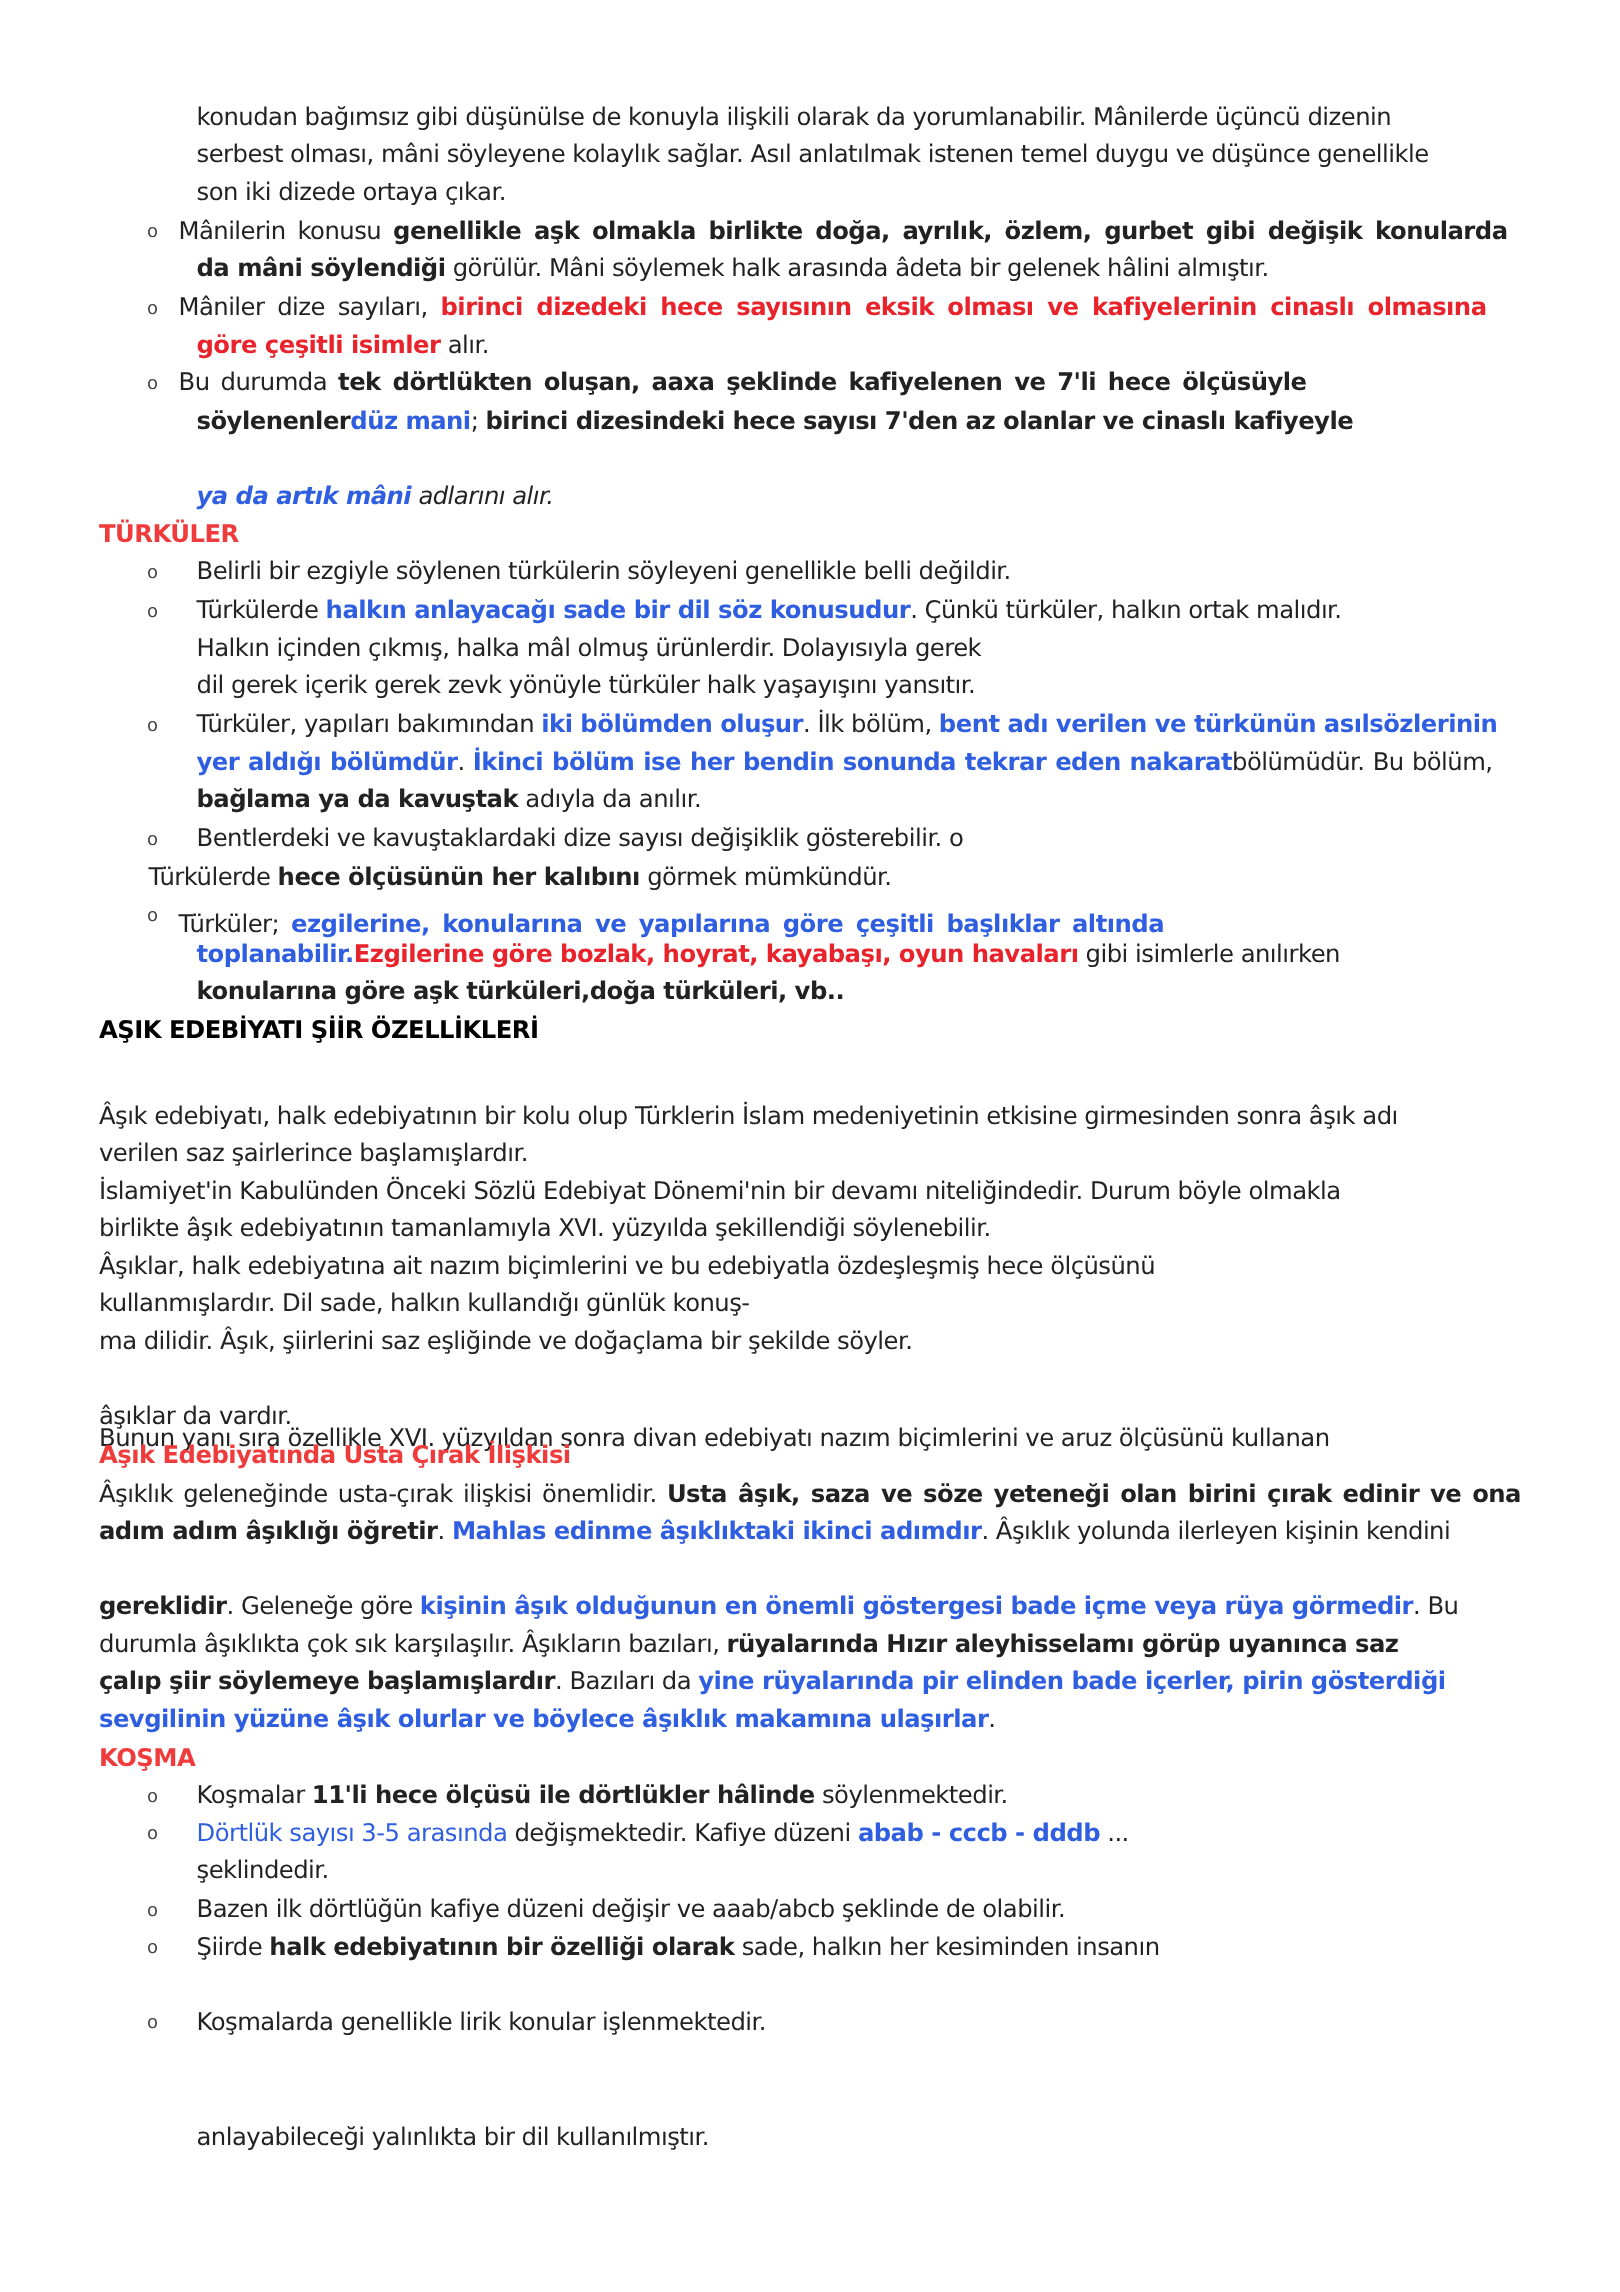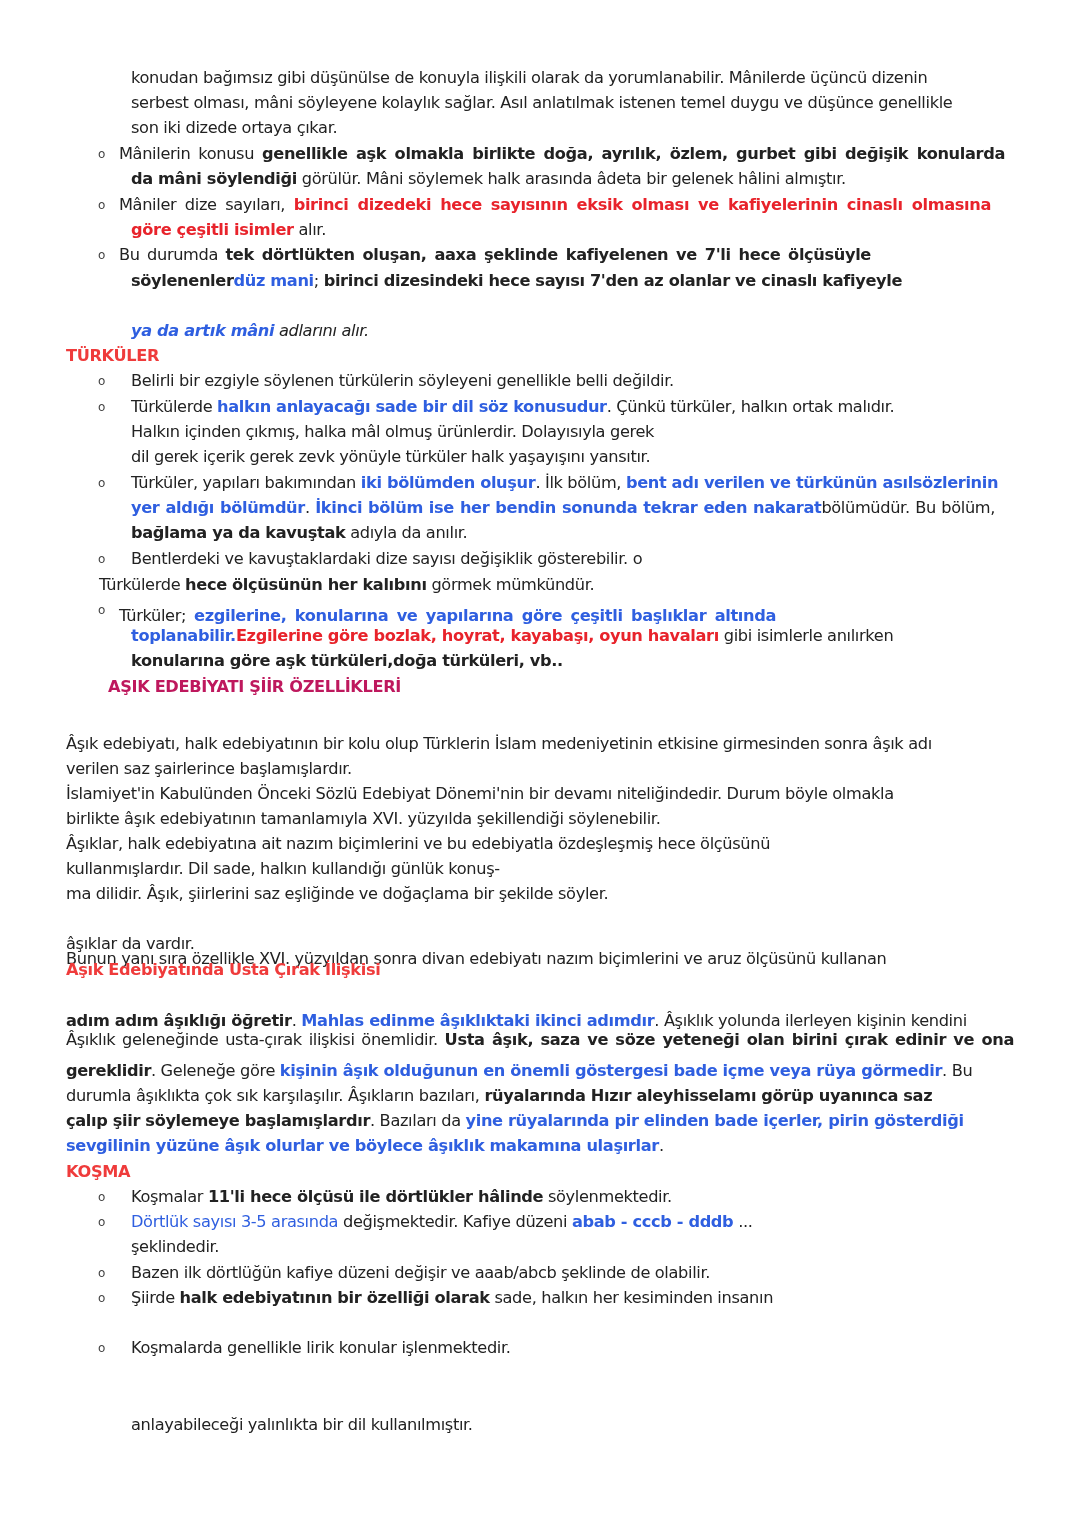--- a/index.html
+++ b/index.html
@@ -10,21 +10,21 @@
   }
   .page { position: absolute; left: 0; top: 0; width: 1080px; height: 1528px; }
   .line {
     position: absolute; white-space: nowrap; line-height: 25px; height: 25px;
     letter-spacing: -0.35px;
   }
   .b { font-weight: bold; }
   .red { color: #e8232b; }
   .blue { color: #2f5fe0; }
   .heading-red { color: #ef3b3b; }
-  .heading-blue { color: #be185d; margin-left: 42px; }
+  .heading-blue { color: #000000; }
   .bullet {
     position: absolute; font-size: 12px; color: #444444; line-height: 25px; height: 25px;
   }
   .justify { display: inline-block; text-align: justify; text-align-last: justify; }
 </style>
 </head>
 <body>
 
 <div class="page">
 
@@ -90,21 +90,21 @@
   <div class="line" style="left:66px;top:806px;">birlikte âşık edebiyatının tamanlamıyla XVI. yüzyılda şekillendiği söylenebilir.</div>
   <div class="line" style="left:66px;top:831px;">Âşıklar, halk edebiyatına ait nazım biçimlerini ve bu edebiyatla özdeşleşmiş hece ölçüsünü</div>
   <div class="line" style="left:66px;top:856px;">kullanmışlardır. Dil sade, halkın kullandığı günlük konuş-</div>
   <div class="line" style="left:66px;top:881px;">ma dilidir. Âşık, şiirlerini saz eşliğinde ve doğaçlama bir şekilde söyler.</div>
   <div class="line" style="left:66px;top:930px;margin-top:16px;">Bunun yanı sıra özellikle XVI. yüzyıldan sonra divan edebiyatı nazım biçimlerini ve aruz ölçüsünü kullanan</div>
   <div class="line" style="left:66px;top:931px;">âşıklar da vardır.</div>
 
   <div class="line b heading-red" style="left:66px;top:957px;">Aşık Edebiyatında Usta Çırak İlişkisi</div>
 
   <div class="line" style="left:66px;top:983px;">
-    <span class="justify" style="width:948px;margin-top:44px;"><span>Âşıklık geleneğinde usta-çırak ilişkisi önemlidir. </span><span class="b">Usta âşık, saza ve söze yeteneği olan birini çırak edinir ve ona</span></span>
+    <span class="justify" style="width:948px;"><span>Âşıklık geleneğinde usta-çırak ilişkisi önemlidir. </span><span class="b">Usta âşık, saza ve söze yeteneği olan birini çırak edinir ve ona</span></span>
   </div>
   <div class="line" style="left:66px;top:1008px;"><span class="b">adım adım âşıklığı öğretir</span><span>. </span><span class="b blue">Mahlas edinme âşıklıktaki ikinci adımdır</span><span>. Âşıklık yolunda ilerleyen kişinin kendini</span></div>
   <div class="line" style="left:66px;top:1058px;"><span class="b">gereklidir</span><span>. Geleneğe göre </span><span class="b blue">kişinin âşık olduğunun en önemli göstergesi bade içme veya rüya görmedir</span><span>. Bu</span></div>
   <div class="line" style="left:66px;top:1083px;"><span>durumla âşıklıkta çok sık karşılaşılır. Âşıkların bazıları, </span><span class="b">rüyalarında Hızır aleyhisselamı görüp uyanınca saz</span></div>
   <div class="line" style="left:66px;top:1108px;"><span class="b">çalıp şiir söylemeye başlamışlardır</span><span>. Bazıları da </span><span class="b blue">yine rüyalarında pir elinden bade içerler, pirin gösterdiği</span></div>
   <div class="line" style="left:66px;top:1133px;"><span class="b blue">sevgilinin yüzüne âşık olurlar ve böylece âşıklık makamına ulaşırlar</span><span>.</span></div>
 
   <div class="line b heading-red" style="left:66px;top:1159px;">KOŞMA</div>
 
   <div class="bullet" style="left:98px;top:1185px;">o</div>

